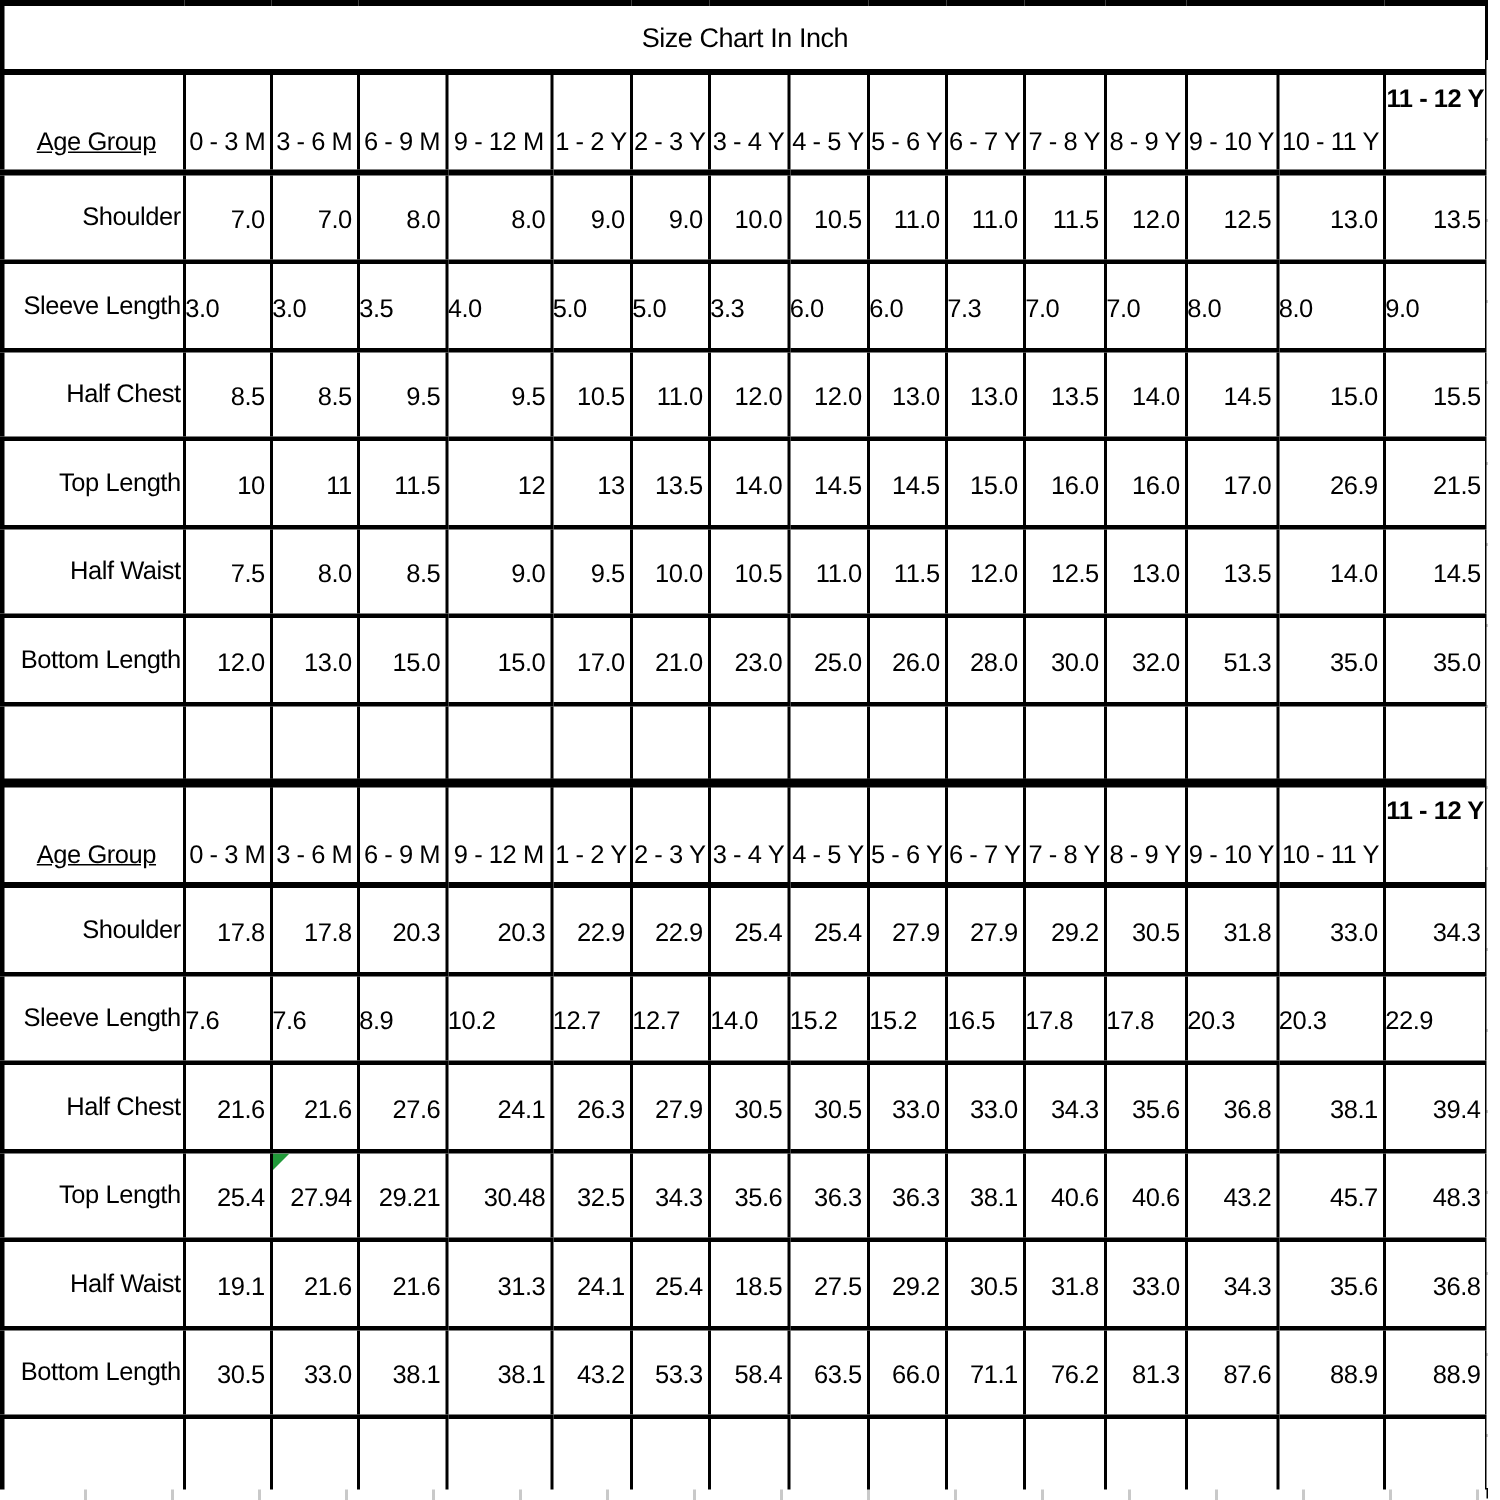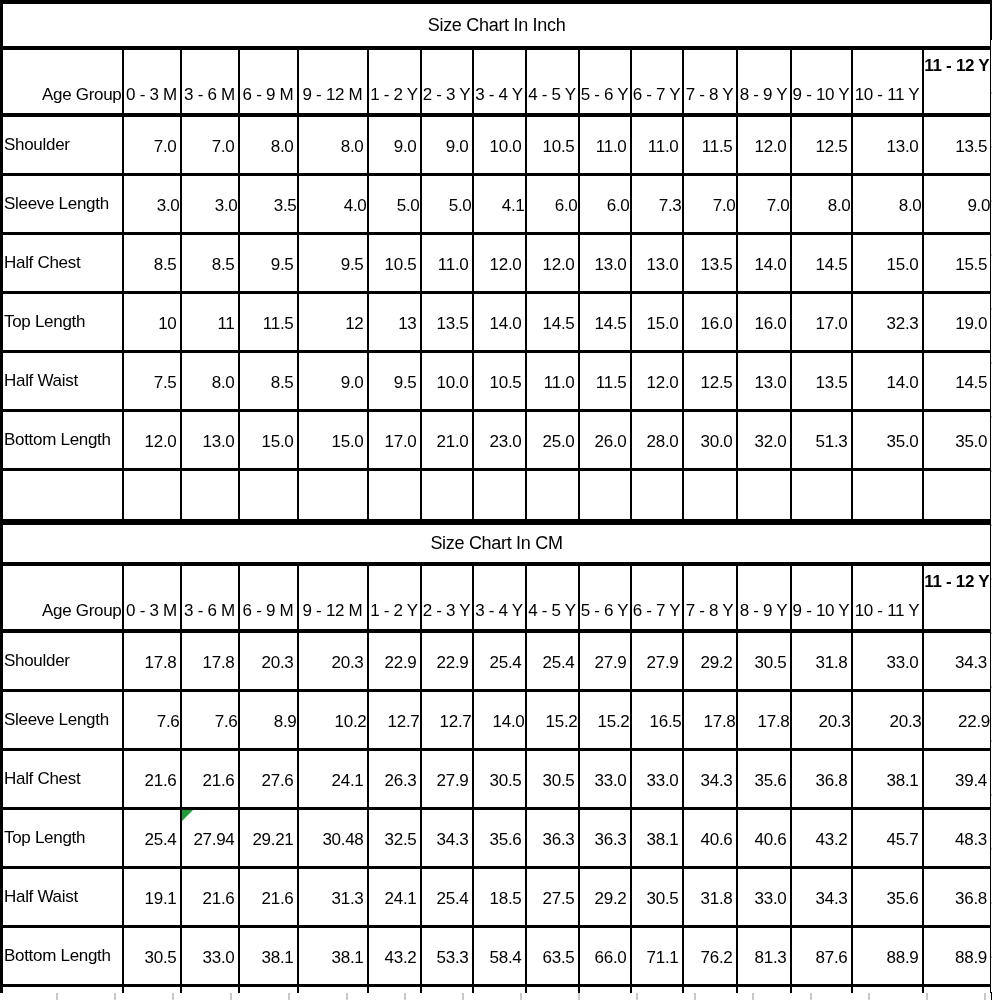--- a/index.html
+++ b/index.html
@@ -7,26 +7,26 @@
   .sheet{position:relative;width:992px;height:1000px;background:#fff;overflow:hidden;}
   table.size-table{border-collapse:collapse;table-layout:fixed;width:990px;letter-spacing:-0.3px;}
   #table-inch{border:3px solid #000;border-top-width:4px;border-bottom-width:3px;}
   #table-cm{border:3px solid #000;border-top-width:3px;border-bottom-width:5px;}
   td,th{border:2px solid #000;font-weight:normal;font-size:17px;overflow:hidden;white-space:nowrap;}
   tr.title-row td{border-left:none;border-right:none;border-top:none;border-bottom:4px solid #000;
     text-align:center;font-size:18px;height:40px;}
   #table-cm tr.title-row td{height:35px;}
   tr.header-row th{border-bottom:4px solid #000;vertical-align:bottom;text-align:center;
     height:55px;padding:0 0 8px 0;}
-  tr.header-row th.label-col{text-align:right;padding-left:4px;}
+  tr.header-row th.label-col{text-align:center;padding-left:4px;text-decoration:underline;}
   tr.header-row th.top-align{vertical-align:top;padding-top:6px;padding-bottom:0;font-weight:bold;}
-  tr.data-row th.row-label{text-align:left;height:52px;border-top-width:3px;border-bottom-width:3px;}
+  tr.data-row th.row-label{text-align:right;height:52px;border-top-width:3px;border-bottom-width:3px;}
   tr.data-row td.val{text-align:right;padding:4px 3px 0 0;height:52px;
     border-top-width:3px;border-bottom-width:3px;vertical-align:middle;position:relative;}
-  tr.data-row.center-vals td.val{text-align:right;padding-right:0;}
+  tr.data-row.center-vals td.val{text-align:left;padding-right:0;}
   tr.empty-row td, tr.empty-row th{height:46px;border-top-width:3px;}
   span.flag{position:absolute;top:0;left:0;width:0;height:0;
     border-top:11px solid #229a3a;border-right:11px solid transparent;}
   .right-strip{position:absolute;left:991px;top:40px;width:9px;height:952px;
     background:repeating-linear-gradient(to bottom, #fff 0 52px, #c9c9c9 52px 54px);}
   .bottom-strip{position:absolute;left:0;top:993px;width:991px;height:7px;
     background:repeating-linear-gradient(to right, #fff 0 56px, #c9c9c9 56px 58px);}
 </style>
 </head>
 <body>
@@ -93,21 +93,21 @@
             <td class="val">13.5</td>
           </tr>
           <tr class="data-row center-vals">
             <th class="row-label">Sleeve Length</th>
             <td class="val">3.0</td>
             <td class="val">3.0</td>
             <td class="val">3.5</td>
             <td class="val">4.0</td>
             <td class="val">5.0</td>
             <td class="val">5.0</td>
-            <td class="val">4.1</td>
+            <td class="val">3.3</td>
             <td class="val">6.0</td>
             <td class="val">6.0</td>
             <td class="val">7.3</td>
             <td class="val">7.0</td>
             <td class="val">7.0</td>
             <td class="val">8.0</td>
             <td class="val">8.0</td>
             <td class="val">9.0</td>
           </tr>
           <tr class="data-row">
@@ -136,22 +136,22 @@
             <td class="val">12</td>
             <td class="val">13</td>
             <td class="val">13.5</td>
             <td class="val">14.0</td>
             <td class="val">14.5</td>
             <td class="val">14.5</td>
             <td class="val">15.0</td>
             <td class="val">16.0</td>
             <td class="val">16.0</td>
             <td class="val">17.0</td>
-            <td class="val">32.3</td>
-            <td class="val">19.0</td>
+            <td class="val">26.9</td>
+            <td class="val">21.5</td>
           </tr>
           <tr class="data-row">
             <th class="row-label">Half Waist</th>
             <td class="val">7.5</td>
             <td class="val">8.0</td>
             <td class="val">8.5</td>
             <td class="val">9.0</td>
             <td class="val">9.5</td>
             <td class="val">10.0</td>
             <td class="val">10.5</td>
@@ -215,23 +215,20 @@
           <col style="width: 53px;">
           <col style="width: 52px;">
           <col style="width: 52px;">
           <col style="width: 54px;">
           <col style="width: 54px;">
           <col style="width: 61px;">
           <col style="width: 71px;">
           <col style="width: 69px;">
         </colgroup>
         <tbody>
-          <tr class="title-row">
-            <td class="title-cell" colspan="16">Size Chart In CM</td>
-          </tr>
           <tr class="header-row">
             <th class="label-col">Age Group</th>
             <th>0 - 3 M</th>
             <th>3 - 6 M</th>
             <th>6 - 9 M</th>
             <th>9 - 12 M</th>
             <th>1 - 2 Y</th>
             <th>2 - 3 Y</th>
             <th>3 - 4 Y</th>
             <th>4 - 5 Y</th>

